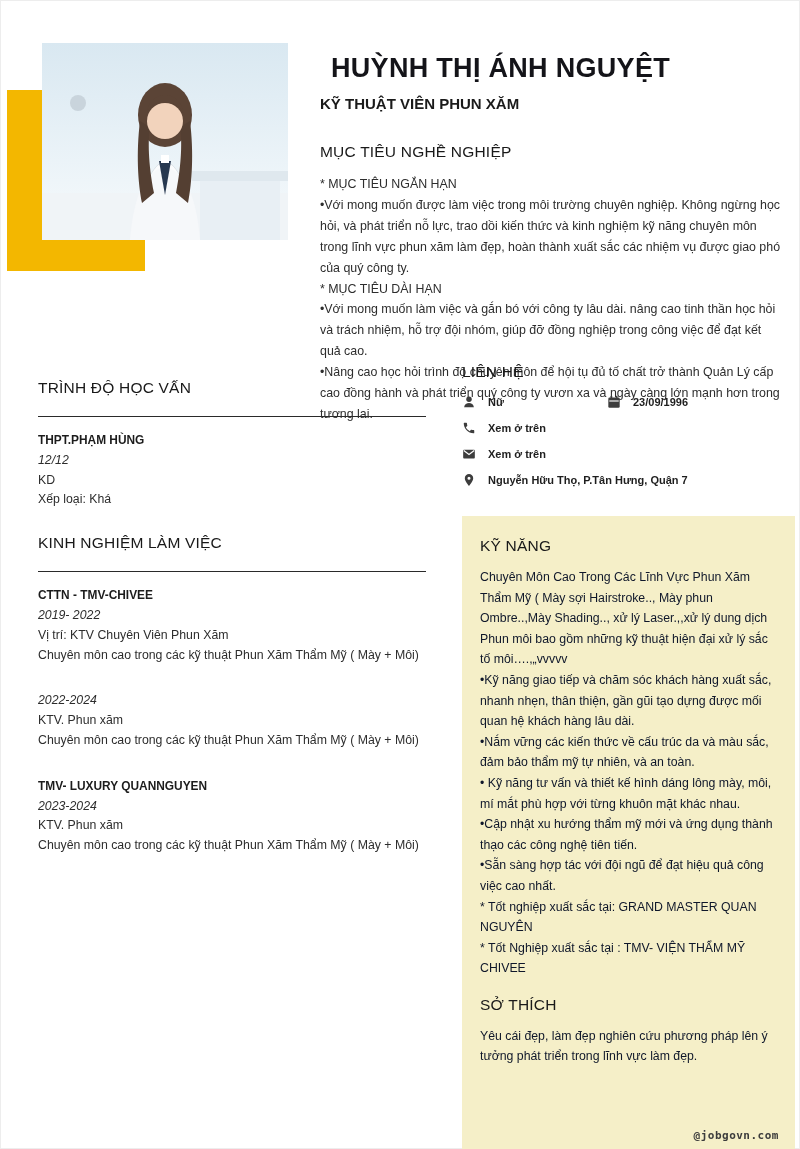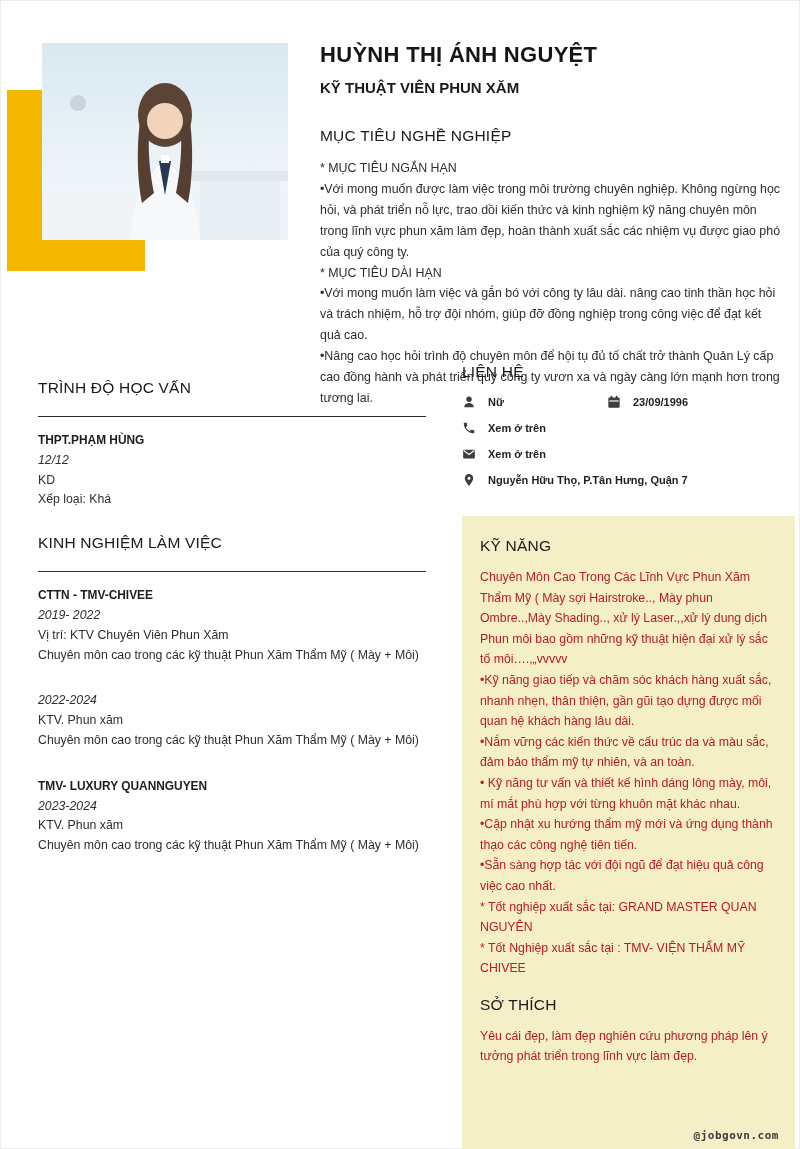--- a/index.html
+++ b/index.html
@@ -26,21 +26,21 @@
   }
   .photo {
     position: absolute; left: 35px; top: 0; width: 246px; height: 197px;
     overflow: hidden; background: #e9f1f6;
   }
   .photo svg { display: block; width: 100%; height: 100%; }
 
   
   .header-block { position: absolute; left: 320px; top: 42px; width: 462px; }
   .name {
-    margin: 0; font-size: 22px; font-weight: 800; letter-spacing: .3px;
+    margin: 11px; font-size: 27px; font-weight: 800; letter-spacing: .3px;
     color: #141419;
   }
   .job-title { margin-top: 11px; font-size: 15px; font-weight: 700; color: #1a1a1a; }
   .sec-h {
     margin: 0; font-size: 15.5px; font-weight: 400; letter-spacing: .2px;
     color: #191919;
   }
   .obj-h { margin-top: 31px; }
   .objective-text { margin-top: 13px; }
   .objective-text p { margin: 0; font-size: 12.4px; line-height: 20.9px; color: #2d2d2d; }
@@ -69,21 +69,21 @@
   }
   .icon svg { width: 100%; height: 100%; }
 
   
   .panel {
     position: absolute; left: 462px; top: 516px; width: 333px; height: 633px;
     background: var(--panel-beige, #F5EFC8);
     padding: 21px 18px 14px 18px;
   }
   .panel .sec-h { margin-bottom: 12px; }
-  .panel p { margin: 0; font-size: 12.3px; line-height: 20.6px; color: #b91c1c; }
+  .panel p { margin: 0; font-size: 12.3px; line-height: 20.6px; color: #0f172a; }
   .certs-h { margin-top: 30px; }
   .hobby-h { margin-top: 17px; }
   .watermark {
     position: absolute; right: 16px; bottom: 7px;
     font-family: "DejaVu Sans Mono", monospace;
     font-size: 11px; font-weight: 700; letter-spacing: .5px; color: #3c3c3c;
   }
 </style>
 </head>
 <body>

